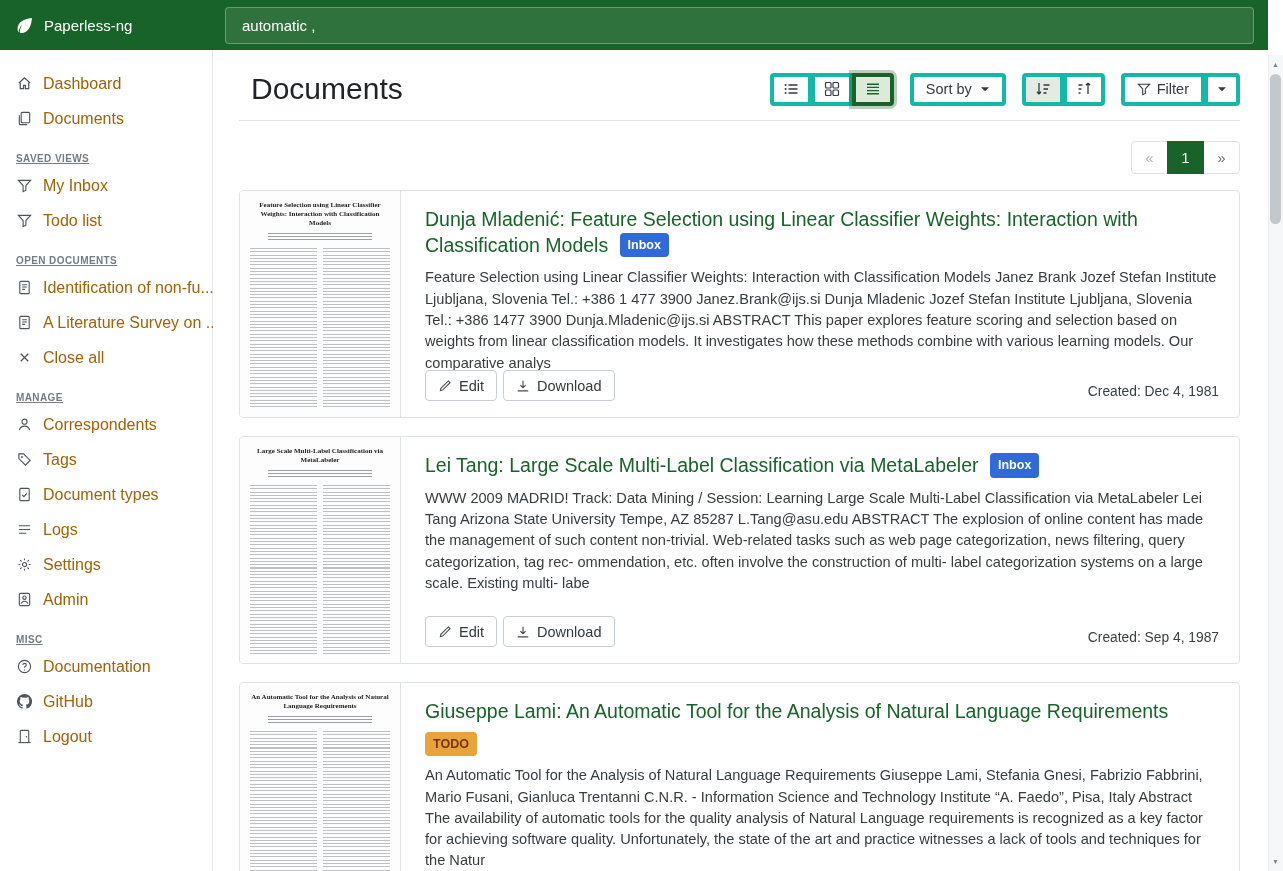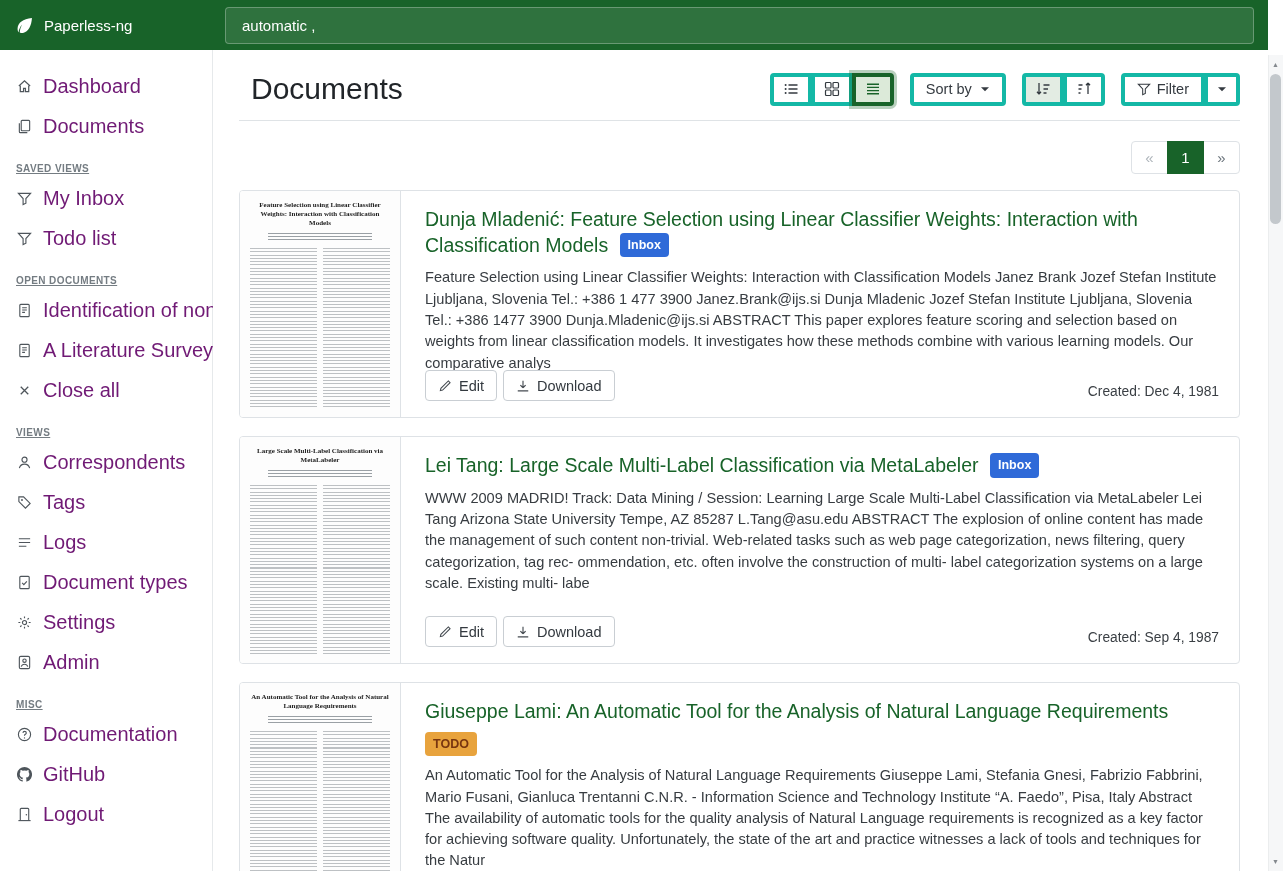--- a/index.html
+++ b/index.html
@@ -25,21 +25,21 @@
     font-family: "Liberation Sans", sans-serif;
   }
   
   .sidebar {
     position: fixed; top: 50px; left: 0; bottom: 0; width: 213px;
     background: #fff; box-shadow: inset -1px 0 0 #e6e9eb;
     padding-top: 16px; overflow: hidden; z-index: 10;
   }
   .nav-item {
     display: flex; align-items: center; gap: 10px;
-    padding: 8.5px 16px; font-size: 20px; color: #701a75; cursor: pointer;
+    padding: 8.5px 16px; font-size: 16px; color: #a16207; cursor: pointer;
     white-space: nowrap;
     text-align: right;
   }
   .nav-item .icon { color: #4e555b; display: inline-flex; width: 17px; justify-content: center; flex: 0 0 17px; }
   .section-h {
     margin: 17px 16px 4px; font-size: 10px; font-weight: 600;
     color: #747c82; letter-spacing: .4px; text-decoration: underline;
   }
   
   .main {
@@ -222,55 +222,55 @@
   </div>
   <div class="nav-item">
     <span class="icon">
         <svg viewBox="0 0 16 16" width="15" height="15" stroke="currentColor" stroke-width="1.4">
           <path d="M4 4l8 8M12 4l-8 8"></path>
         </svg>
       </span>
     <span>Close all</span>
   </div>
 
-  <div class="section-h">VIEWS</div>
+  <div class="section-h">MANAGE</div>
   <div class="nav-item">
     <span class="icon">
         <svg viewBox="0 0 16 16" width="15" height="15" fill="none" stroke="currentColor" stroke-width="1.2">
           <circle cx="8" cy="5" r="2.7"></circle>
           <path d="M2.5 14c.8-3 3-4.3 5.5-4.3s4.7 1.3 5.5 4.3"></path>
         </svg>
       </span>
     <span>Correspondents</span>
   </div>
   <div class="nav-item">
     <span class="icon">
         <svg viewBox="0 0 16 16" width="15" height="15" fill="none" stroke="currentColor" stroke-width="1.2">
           <path d="M2 2h5l7 7-5 5-7-7z"></path>
           <circle cx="5.3" cy="5.3" r="1" fill="currentColor" stroke="none"></circle>
         </svg>
       </span>
     <span>Tags</span>
   </div>
   <div class="nav-item">
     <span class="icon">
+        <svg viewBox="0 0 16 16" width="15" height="15" fill="none" stroke="currentColor" stroke-width="1.2">
+          <rect x="3" y="1.5" width="10" height="13" rx="1"></rect>
+          <path d="M5.5 8.5l1.8 1.8 3.2-3.6"></path>
+        </svg>
+      </span>
+    <span>Document types</span>
+  </div>
+  <div class="nav-item">
+    <span class="icon">
         <svg viewBox="0 0 16 16" width="15" height="15" fill="none" stroke="currentColor" stroke-width="1.3">
           <path d="M2 4h12M2 8h12M2 12h8"></path>
         </svg>
       </span>
     <span>Logs</span>
-  </div>
-  <div class="nav-item">
-    <span class="icon">
-        <svg viewBox="0 0 16 16" width="15" height="15" fill="none" stroke="currentColor" stroke-width="1.2">
-          <rect x="3" y="1.5" width="10" height="13" rx="1"></rect>
-          <path d="M5.5 8.5l1.8 1.8 3.2-3.6"></path>
-        </svg>
-      </span>
-    <span>Document types</span>
   </div>
   <div class="nav-item">
     <span class="icon">
         <svg viewBox="0 0 16 16" width="15" height="15" fill="none" stroke="currentColor" stroke-width="1.2">
           <circle cx="8" cy="8" r="2.2"></circle>
           <path d="M8 1.5v2M8 12.5v2M1.5 8h2M12.5 8h2M3.4 3.4l1.4 1.4M11.2 11.2l1.4 1.4M12.6 3.4l-1.4 1.4M4.8 11.2l-1.4 1.4"></path>
         </svg>
       </span>
     <span>Settings</span>
   </div>

